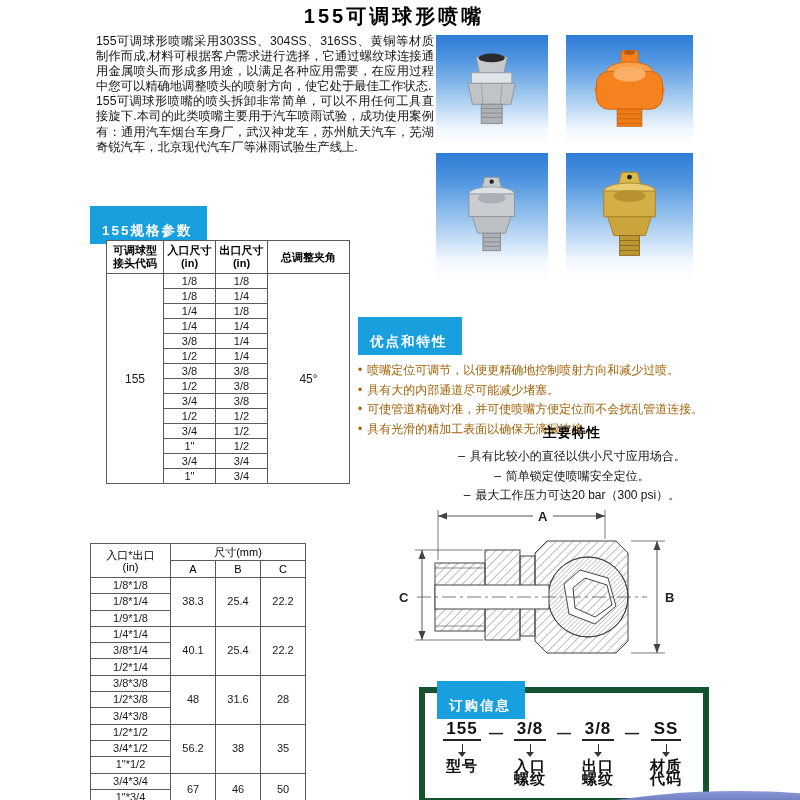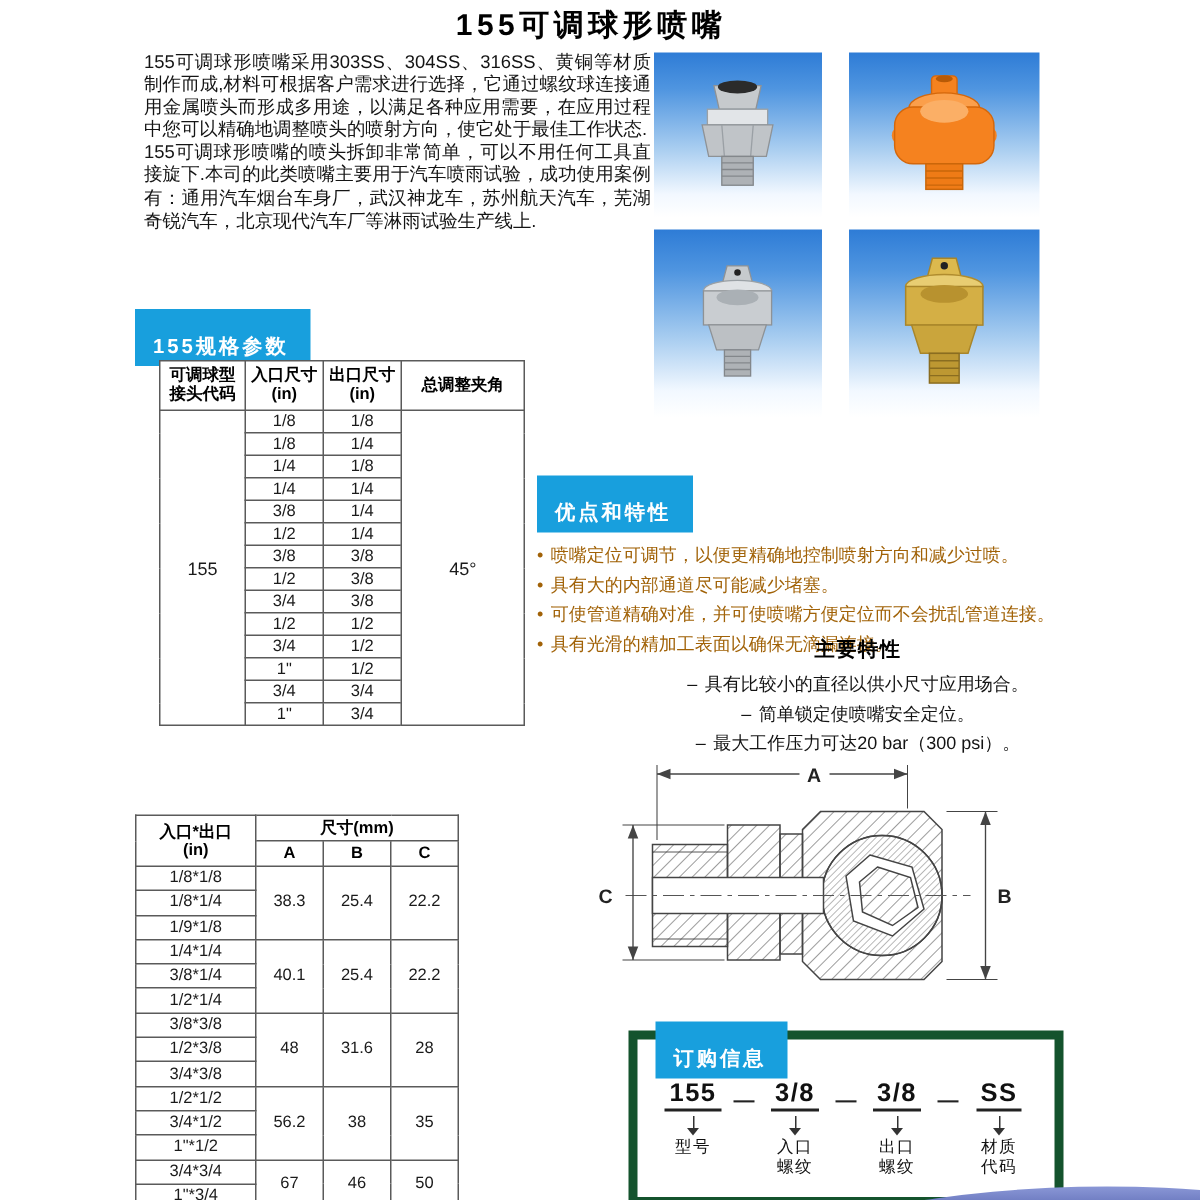--- a/index.html
+++ b/index.html
@@ -31,21 +31,21 @@
   .tile svg{width:78%;height:86%;}
   
   table{border-collapse:collapse;background:#fff;}
   th,td{border:1px solid #5a5a5a;text-align:center;padding:0;}
   .spec-table{position:absolute;left:90px;top:240px;font-size:11px;margin-left:16px;}
   .spec-table th{font-weight:bold;white-space:pre-line;padding:3px 2px;line-height:13px;font-size:11px;color:#000;}
   .spec-table td{height:14px;line-height:14px;font-size:11px;}
   .spec-table .code-cell{font-size:12px;}
   .spec-table .angle-cell{font-size:12px;}
   .dim-table{position:absolute;left:90px;top:543px;font-size:11px;}
-  .dim-table th{font-weight:bold;white-space:pre-line;line-height:12px;padding:2px 2px;font-size:11px;color:#000;}
+  .dim-table th{font-weight:normal;white-space:pre-line;line-height:12px;padding:2px 2px;font-size:11px;color:#000;}
   .dim-table td{height:15.3px;line-height:15px;font-size:11px;}
   
   .adv-list{position:absolute;left:358px;top:349px;width:430px;font-size:12px;line-height:19.5px;color:#a16207;margin-top:12px;}
   .adv-line .marker{margin-right:5px;}
   .features{position:absolute;left:362px;top:424px;width:420px;text-align:center;}
   .features-heading{font-size:13.5px;font-weight:bold;color:#000;margin-bottom:5px;letter-spacing:1px;}
   .feat-line{font-size:12px;line-height:19.5px;color:#141414;}
   .feat-line .marker{margin-right:5px;}
   
   .drawing{position:absolute;left:395px;top:498px;width:395px;height:170px;}
@@ -61,22 +61,22 @@
     font-size:17px;font-weight:bold;color:#111;letter-spacing:1px;
     border-bottom:2px solid #222;padding:0 3px 1px 3px;line-height:18px;
   }
   .order-sep{font-size:14px;font-weight:bold;color:#222;margin:6px 2px 0 2px;line-height:14px;}
   .order-arrow{width:1px;height:8px;background:#333;position:relative;margin-top:3px;}
   .order-arrow::after{
     content:"";position:absolute;left:-3.5px;top:8px;
     border:4px solid transparent;border-top:5px solid #333;border-bottom:none;
   }
   .order-label{
-    font-size:11px;color:#111;margin-top:7px;white-space:pre-line;
-    text-align:left;line-height:13px;letter-spacing:1px;
+    font-size:15px;color:#111;margin-top:7px;white-space:pre-line;
+    text-align:left;line-height:13px;letter-spacing:1px;font-weight:bold;
   }
   
   .wave-clip{position:absolute;left:388px;top:786px;width:412px;height:14px;overflow:hidden;}
   .wave{
     position:absolute;top:5px;left:-40px;width:780px;height:360px;border-radius:50%;
     background:linear-gradient(180deg,#8a97d6 0%,#2b3a90 10%,#131f63 45%);
   }
 </style>
 </head>
 <body>

